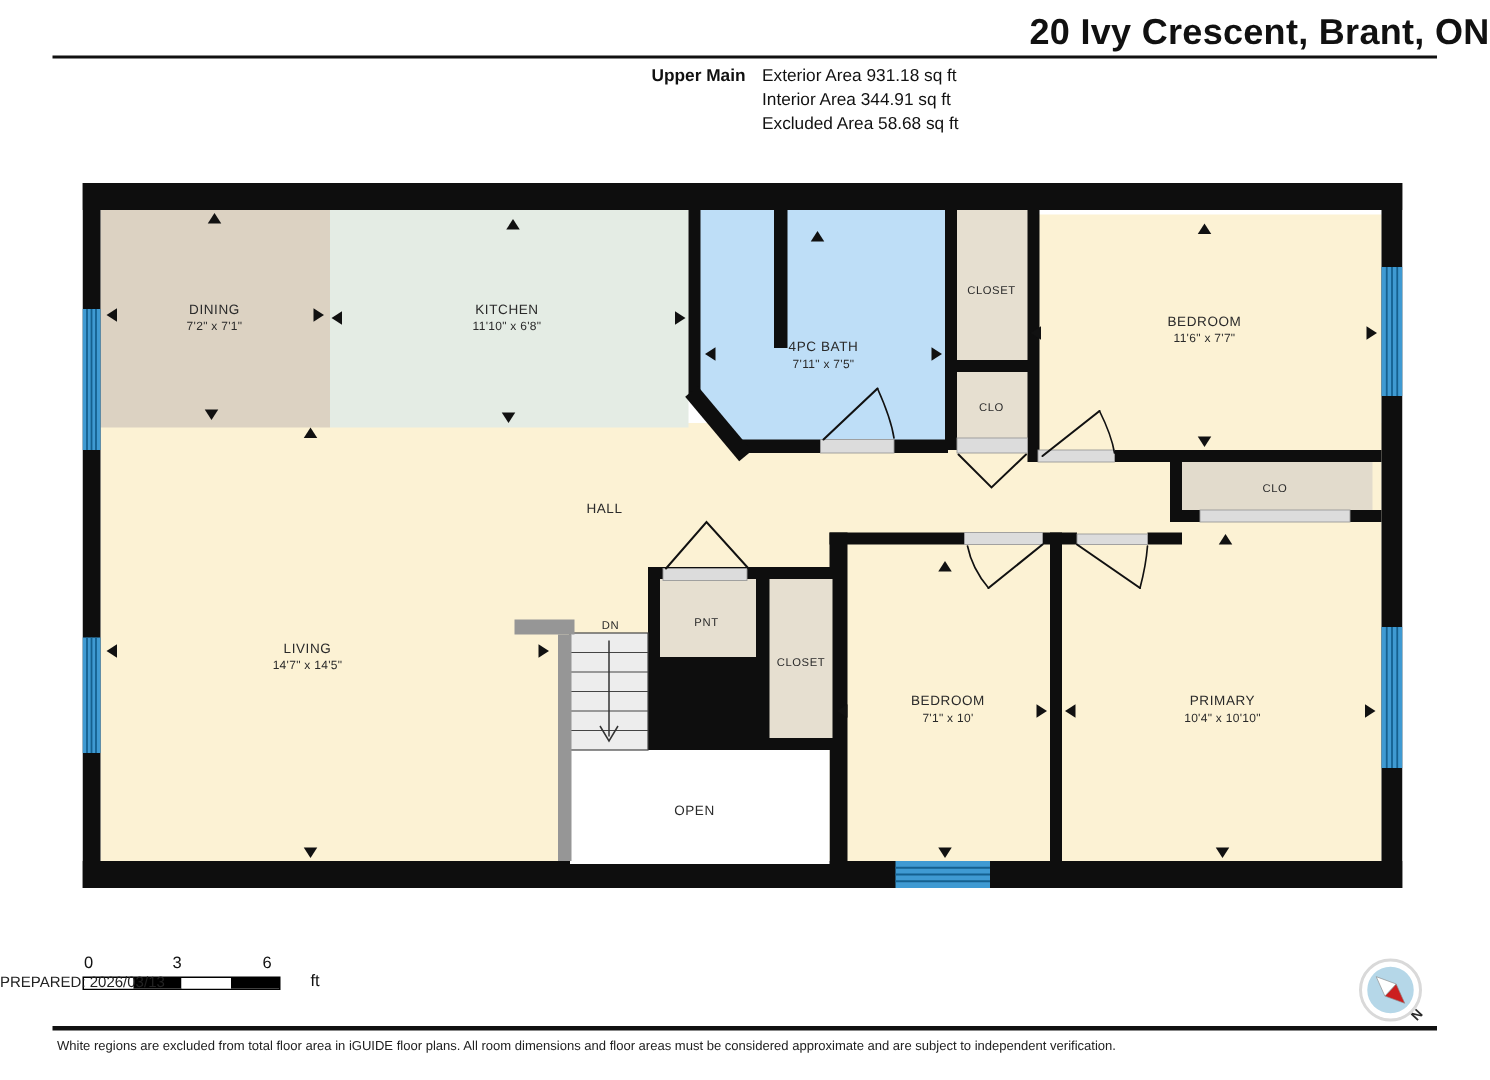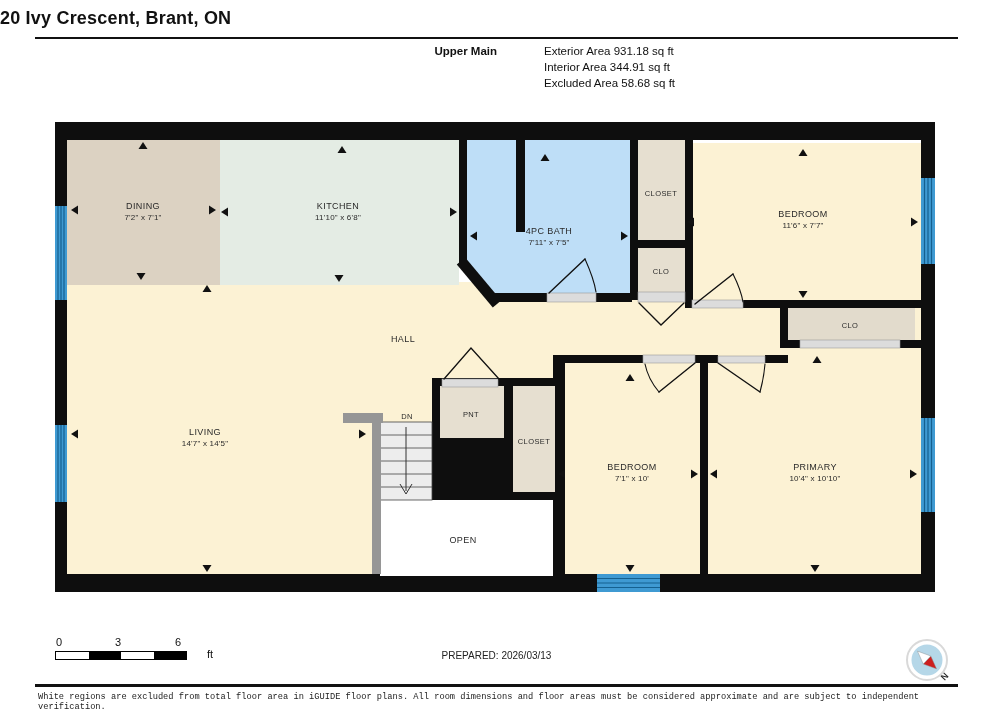--- a/index.html
+++ b/index.html
@@ -1,34 +1,34 @@
 <!DOCTYPE html>
 <html><head>
 <meta charset="utf-8">
 <style>
   html,body{margin:0;padding:0;background:#fff;}
   body{width:993px;height:720px;position:relative;font-family:"Liberation Sans",sans-serif;color:#111;overflow:hidden;}
-  .page-title{position:absolute;top:8px;left:0;width:100%;text-align:left;font-size:18px;font-weight:bold;letter-spacing:.2px;}
+  .page-title{position:absolute;top:8px;left:0;width:100%;text-align:right;font-size:24px;font-weight:bold;letter-spacing:.2px;}
   .header-rule{position:absolute;top:37px;left:35px;right:35px;height:2px;background:#111;}
   .info-block{position:absolute;top:45px;left:0;width:100%;font-size:11.5px;}
-  .info-row{display:flex;gap:36px;}
+  .info-row{display:flex;}
   .info-left{width:497px;text-align:right;font-weight:bold;}
   .info-right{padding-left:11px;}
   .info-right div{margin-bottom:4px;}
   .plan-wrap{position:absolute;left:55px;top:122px;width:880px;height:470px;}
   .scalebar{position:absolute;left:55px;top:636px;width:210px;height:34px;font-size:11px;}
   .tick{position:absolute;top:0;}
   .bar{position:absolute;top:15px;left:0;width:130px;height:7px;border:1px solid #000;display:flex;}
   .seg{height:100%;flex:1;}
   .seg.b{background:#000;} .seg.w{background:#fff;}
   .unit{position:absolute;left:152px;top:12px;}
-  .prepared{position:absolute;top:650px;left:0;width:100%;text-align:center;font-size:10px;color:#222;}
+  .prepared{position:absolute;top:650px;left:0;width:100%;text-align:left;font-size:10px;color:#222;}
   .compass{position:absolute;left:895px;top:630px;}
   .footer-rule{position:absolute;top:684px;left:35px;right:35px;height:3px;background:#111;}
-  .footer-text{position:absolute;top:692px;left:38px;right:20px;font-size:8.7px;color:#222;font-family:Liberation Mono, monospace;}
+  .footer-text{position:absolute;top:692px;left:38px;right:20px;font-size:8.7px;color:#222;}
   svg text{fill:#2a2a2a;}
   .rname{font-size:9px;letter-spacing:.4px;}
   .rdims{font-size:8px;letter-spacing:.2px;}
   .rsmall{font-size:7.5px;letter-spacing:.4px;}
 </style>
 </head>
 <body>
 
 <div class="page-title">20 Ivy Crescent, Brant, ON</div>
 <div class="header-rule"></div>

